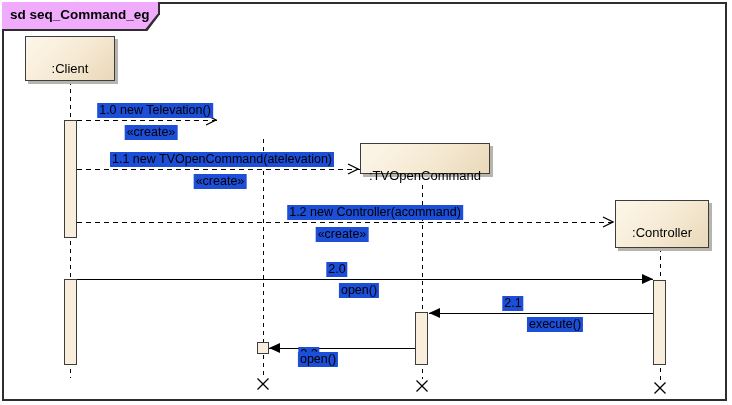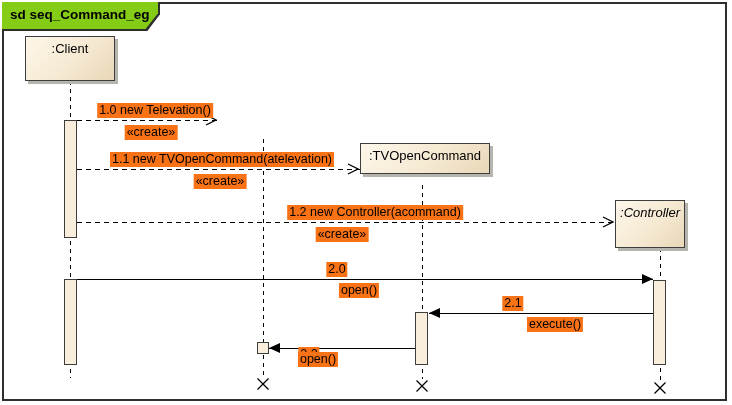--- a/index.html
+++ b/index.html
@@ -3,32 +3,32 @@
 <meta charset="utf-8">
 <style>
   html,body{margin:0;padding:0;background:#fff;}
   #canvas{
     position:relative;width:732px;height:405px;background:#fff;overflow:hidden;
     font-family:"Liberation Sans","DejaVu Sans",sans-serif;color:#000;
   }
   .frame{position:absolute;left:2px;top:2px;width:725px;height:399px;border:2px solid #2e2e2e;box-sizing:border-box;background:#fff;}
   .frame-label-outer{position:absolute;left:2px;top:2px;width:158px;height:29px;background:#2e2e2e;
     clip-path:polygon(0 0,100% 0,100% 42%,92% 100%,0 100%);}
-  .frame-label-inner{position:absolute;left:0px;top:0px;width:156px;height:27px;background:#84cc16;
+  .frame-label-inner{position:absolute;left:0px;top:0px;width:156px;height:27px;background:#f0abfc;
     clip-path:polygon(0 0,100% 0,100% 42%,92% 100%,0 100%);
     font-weight:bold;font-size:13.5px;line-height:26px;padding-left:8px;box-sizing:border-box;white-space:nowrap;}
   .lifeline{position:absolute;width:1px;background:repeating-linear-gradient(to bottom,#000 0 4px,transparent 4px 8px);}
   .headbox{position:absolute;box-sizing:border-box;border:1px solid #3d3d3d;
     background:linear-gradient(135deg,#fdf7ea 0%,#f5e9d2 55%,#e9d8b8 100%);
-    box-shadow:3px 3px 0 #b5b5ad;text-align:center;font-size:13px;padding-top:4px;}
+    box-shadow:3px 3px 0 #b5b5ad;text-align:center;font-size:13px;padding-top:24px;}
   .act{position:absolute;width:13px;box-sizing:border-box;border:1px solid #3d3d3d;background:#f8eedb;}
   .sq{position:absolute;width:12px;height:12px;box-sizing:border-box;border:1px solid #3d3d3d;background:#f8eedb;}
   .mline-d{position:absolute;height:1px;background:repeating-linear-gradient(to right,#000 0 5px,transparent 5px 9px);}
   .mline-s{position:absolute;height:1px;background:#000;}
-  .lbl{position:absolute;font-size:12.5px;white-space:nowrap;transform:translateX(-50%);background:#f97316;padding:0 2px;line-height:15px;}
+  .lbl{position:absolute;font-size:12.5px;white-space:nowrap;transform:translateX(-50%);background:#1d4ed8;padding:0 2px;line-height:15px;}
   .arrow-open{position:absolute;width:12px;height:12px;}
   .tri-r{position:absolute;width:0;height:0;border-left:11px solid #000;border-top:5px solid transparent;border-bottom:5px solid transparent;}
   .tri-l{position:absolute;width:0;height:0;border-right:11px solid #000;border-top:5px solid transparent;border-bottom:5px solid transparent;}
   .xmark{position:absolute;width:14px;height:14px;}
 </style>
 </head>
 <body>
 
 <div id="canvas">
 
@@ -41,21 +41,21 @@
   <div class="lifeline" style="left:263px;top:139px;height:238px;"></div>
   <div class="lifeline" style="left:422px;top:185px;height:194px;"></div>
   <div class="lifeline" style="left:660px;top:248px;height:133px;"></div>
 
   <div class="headbox" style="left:25px;top:36px;width:90px;height:45px;">
     <span>:Client</span>
   </div>
   <div class="headbox" style="left:360px;top:143px;width:130px;height:31px;">
     <span>:TVOpenCommand</span>
   </div>
-  <div class="headbox" style="left:615px;top:200px;width:70px;height:48px;font-style:italic;">
+  <div class="headbox" style="left:615px;top:200px;width:94px;height:48px;">
     <span>:Controller</span>
   </div>
 
   <div class="act" style="left:64px;top:120px;height:118px;"></div>
   <div class="act" style="left:64px;top:279px;height:86px;"></div>
   <div class="act" style="left:415px;top:312px;height:53px;"></div>
   <div class="act" style="left:653px;top:280px;height:85px;"></div>
   <div class="sq" style="left:257px;top:342px;"></div>
 
   <div class="mline-d" style="left:77px;top:120px;width:141px;"></div>

